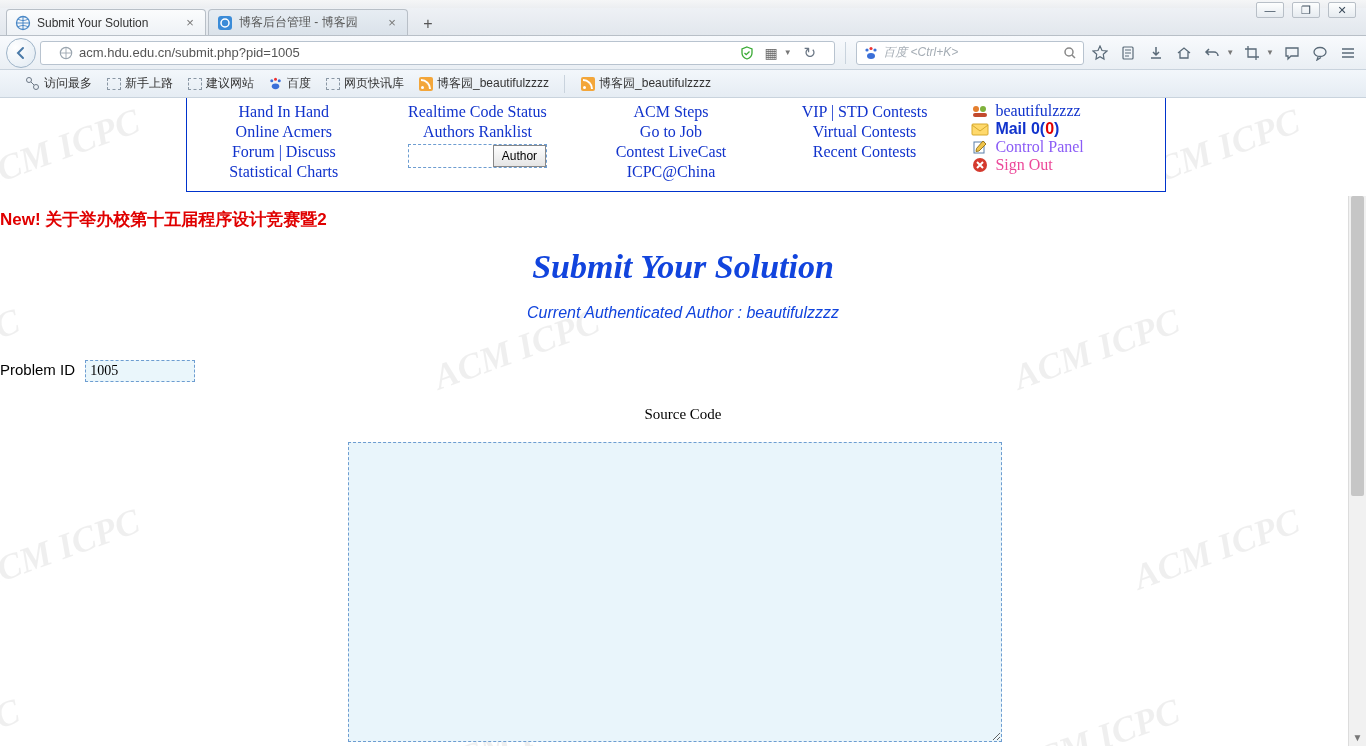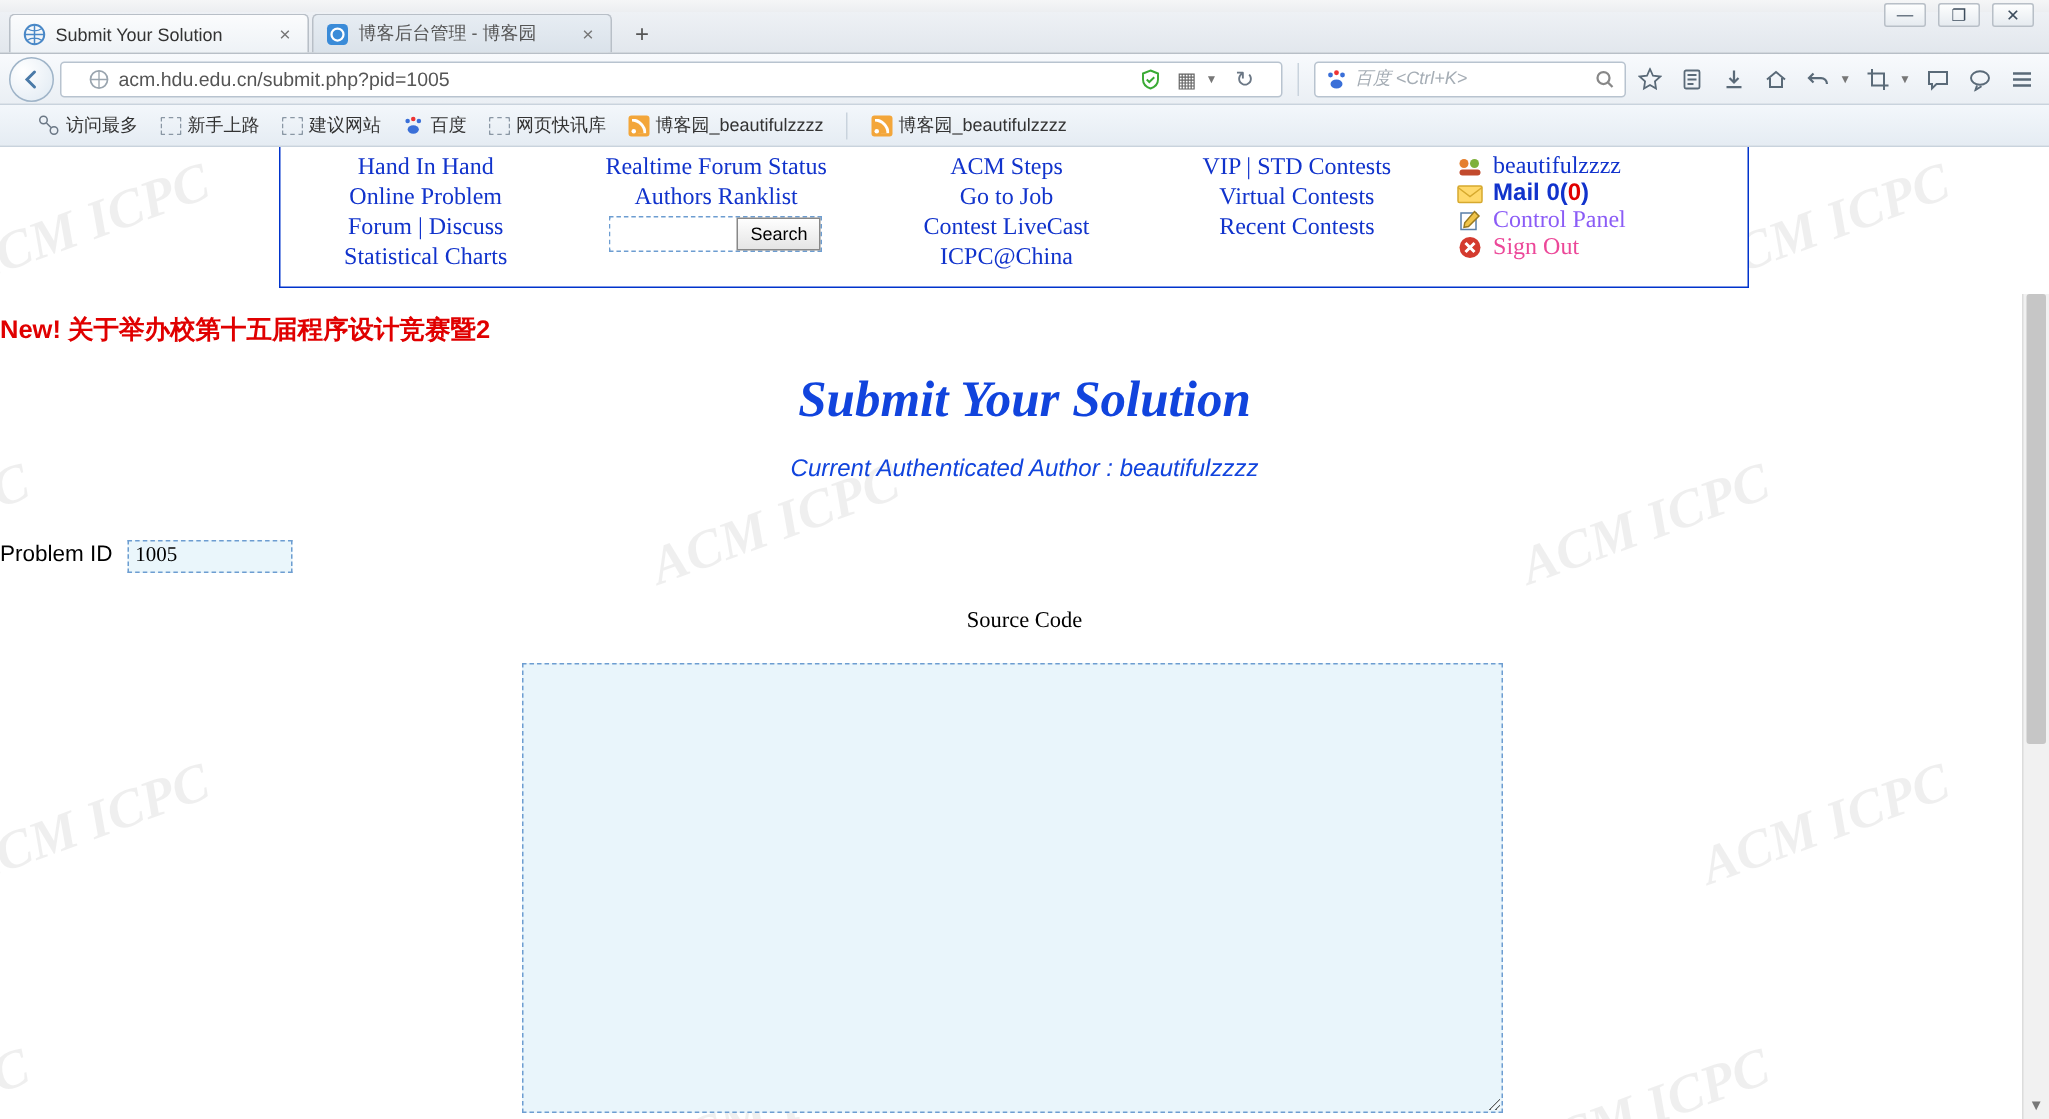--- a/index.html
+++ b/index.html
@@ -20,21 +20,21 @@
 .newtab{width:24px;height:22px;display:flex;align-items:center;justify-content:center;font-size:16px;color:#555;margin-left:6px}
 
 
 .addr-row{height:34px;background:linear-gradient(#f8fafd,#eaeff4);border-bottom:1px solid #c9d3dd;display:flex;align-items:center;padding:0 6px;gap:4px}
 .nav-back{width:30px;height:30px;border-radius:50%;border:1px solid #9fb4c8;background:radial-gradient(circle at 30% 30%,#fff,#dfe9f2);display:flex;align-items:center;justify-content:center;color:#4a7aa8;font-size:16px}
 .url-box{flex:1;height:24px;background:#fff;border:1px solid #b8c3cf;border-radius:3px;display:flex;align-items:center;padding:0 18px;font-size:13px;color:#555}
 .url-box .globe{margin-right:6px;color:#888}
 .url-box .url{flex:1}
 .url-right{display:flex;align-items:center;gap:10px;color:#6b7785}
 .sep{width:1px;height:22px;background:#c9d3dd;margin:0 6px}
-.search-box{width:208px;height:24px;background:#fff;border:1px solid #b8c3cf;border-radius:3px;display:flex;align-items:center;padding:0 6px;font-size:12px;color:#a5adb5;font-style:italic}
+.search-box{width:228px;height:24px;background:#fff;border:1px solid #b8c3cf;border-radius:3px;display:flex;align-items:center;padding:0 6px;font-size:12px;color:#a5adb5;font-style:italic}
 .search-box .paw{width:16px;height:16px;margin-right:4px}
 .tool-ico{width:24px;height:24px;display:flex;align-items:center;justify-content:center;color:#5a6a78}
 .tool-ico svg{width:16px;height:16px}
 .dd{font-size:8px;color:#777;margin-left:-2px;margin-right:2px}
 
 
 .bm-row{height:28px;background:linear-gradient(#f3f7fb,#e5ecf3);border-bottom:1px solid #c9d3dd;display:flex;align-items:center;padding:0 20px;gap:4px;font-size:12px;color:#333}
 .bm{display:flex;align-items:center;gap:4px;padding:2px 5px;border-radius:2px}
 .bm .bic{width:15px;height:15px;display:inline-flex;align-items:center;justify-content:center}
 .dotted-ic{width:14px;height:12px;border:1px dashed #8a97a4;border-radius:1px}
@@ -290,30 +290,30 @@
     <span style="top:430px;left:550px">ACM   ICPC</span>
     <span style="top:430px;left:1130px">ACM   ICPC</span>
     <span style="top:620px;left:-150px">ACM   ICPC</span>
     <span style="top:620px;left:430px">ACM   ICPC</span>
     <span style="top:620px;left:1010px">ACM   ICPC</span>
   </div>
 
   <div class="topbox">
     <div class="navcol">
       <a>Hand In Hand</a>
-      <a>Online Problem</a>
+      <a>Online Acmers</a>
       <a>Forum | Discuss</a>
       <a>Statistical Charts</a>
     </div>
     <div class="navcol">
-      <a>Realtime Forum Status</a>
+      <a>Realtime Code Status</a>
       <a>Authors Ranklist</a>
       <div class="col-search">
         <input style="">
-        <button>Search</button>
+        <button>Author</button>
       </div>
     </div>
     <div class="navcol">
       <a>ACM Steps</a>
       <a>Go to Job</a>
       <a>Contest LiveCast</a>
       <a>ICPC@China</a>
     </div>
     <div class="navcol">
       <a>VIP | STD Contests</a>

